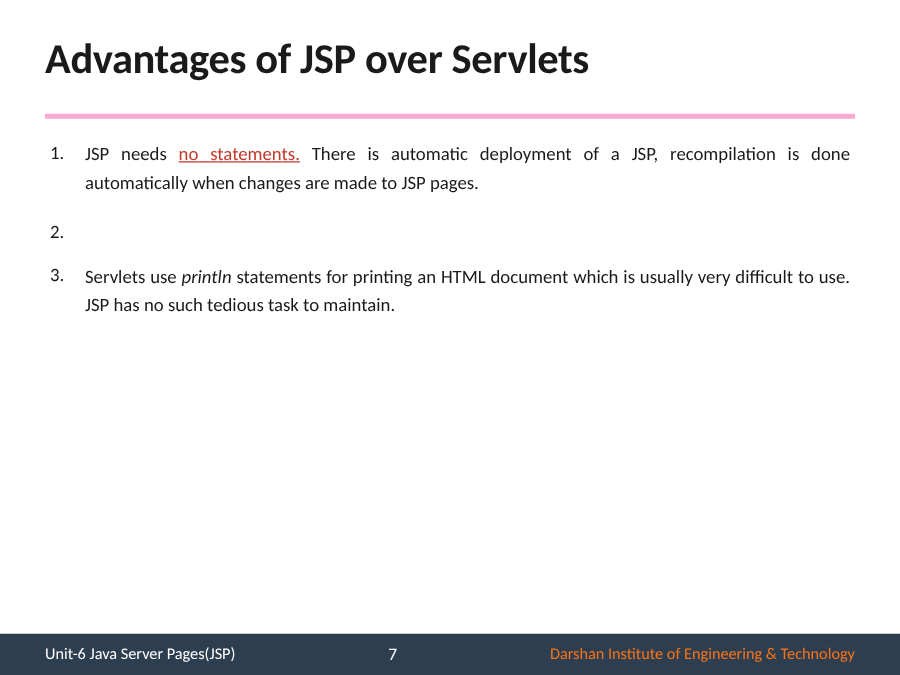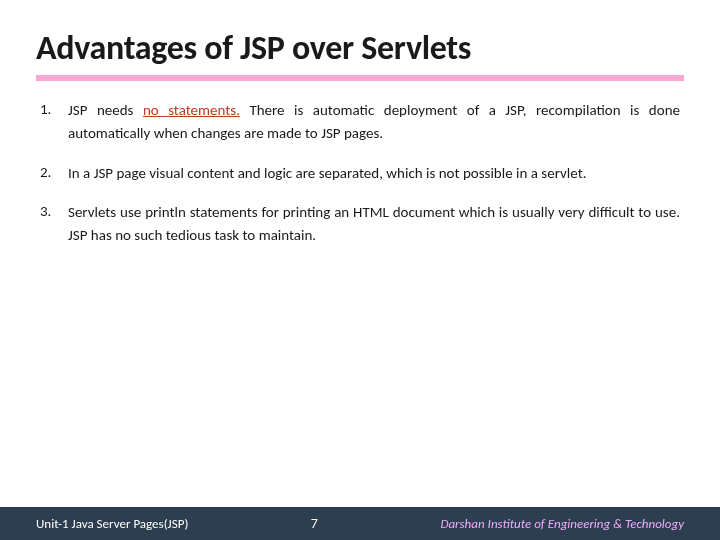--- a/index.html
+++ b/index.html
@@ -19,22 +19,22 @@
 
     .slide-container {
       width: 720px;
       height: 540px;
       display: flex;
       flex-direction: column;
       padding: 28px 36px 0 36px;
     }
 
     .title-section {
-      border-bottom: 6px solid #f9a8d4;
-      padding-bottom: 8px;
+      border-bottom: 4px solid #f9a8d4;
+      padding-bottom: 24px;
       margin-bottom: 18px;
     }
 
     .title {
       font-size: 34px;
       font-weight: bold;
       color: #1a1a1a;
       line-height: 1.15;
       letter-spacing: -0.3px;
     }
@@ -64,20 +64,21 @@
       line-height: 1.55;
       text-align: justify;
     }
 
     .highlight-link {
       color: #c0392b;
       text-decoration: underline;
     }
 
     .italic-text {
+      font-style: italic;
       margin-top: 40px;
     }
 
     .sub-item {
       margin-top: 2px;
       margin-left: 0;
       font-size: 15px;
       color: #1a1a1a;
       line-height: 1.55;
     }
@@ -99,22 +100,21 @@
     .footer-left {
       color: #ffffff;
     }
 
     .footer-center {
       color: #ffffff;
       font-size: 14px;
     }
 
     .footer-right {
-      color: #f0abfc;
-      font-style: italic;
+      color: #f97316;
     }
   </style>
 </head>
 <body>
 
 <div class="slide-container">
   <div class="title-section">
     <h1 class="title">Advantages of JSP over Servlets</h1>
   </div>
 
@@ -123,31 +123,30 @@
     <div class="list-item">
       <span class="list-number">1.</span>
       <div class="list-text">
         JSP needs <span class="highlight-link">no statements.</span> There is automatic deployment of a JSP, recompilation is done automatically when changes are made to JSP pages.
       </div>
     </div>
 
     <div class="list-item">
       <span class="list-number">2.</span>
       <div>
-        <div class="list-text">In a JSP page visual content and logic are separated, which is not possible in a servlet.</div>
       </div>
     </div>
 
     <div class="list-item">
       <span class="list-number">3.</span>
       <div class="list-text">
         Servlets use <span class="italic-text">println</span> statements for printing an HTML document which is usually very difficult to use. JSP has no such tedious task to maintain.
       </div>
     </div>
 
   </div>
 </div>
 
 <div class="footer">
-  <span class="footer-left">Unit-1 Java Server Pages(JSP)</span>
+  <span class="footer-left">Unit-6 Java Server Pages(JSP)</span>
   <span class="footer-center">7</span>
   <span class="footer-right">Darshan Institute of Engineering &amp; Technology</span>
 </div>
 
 </body></html>

